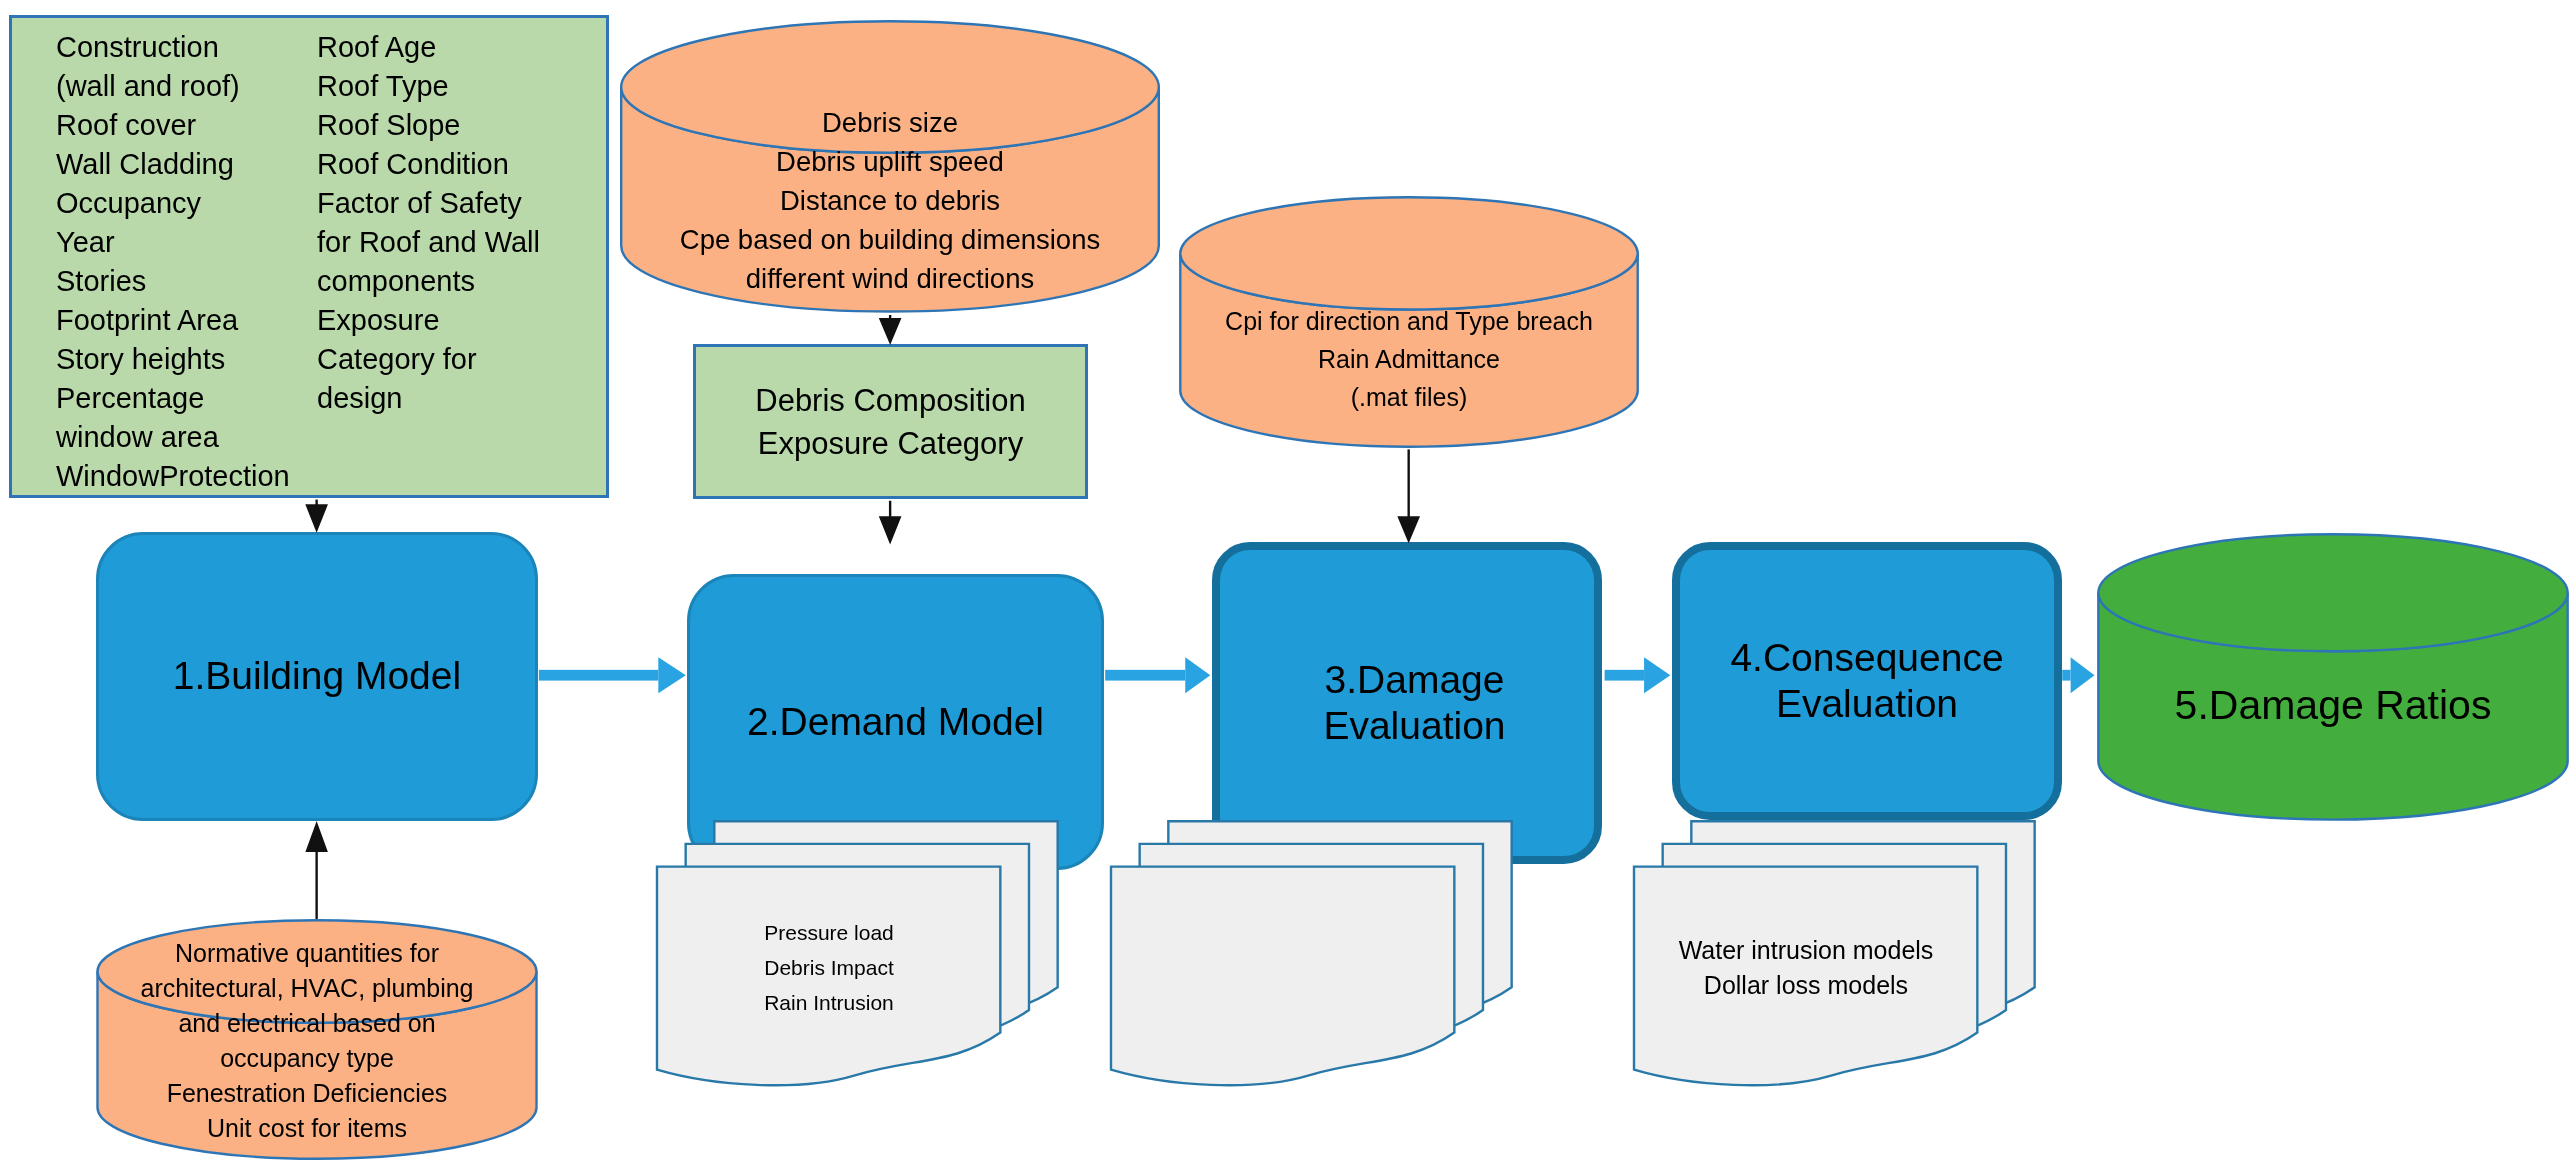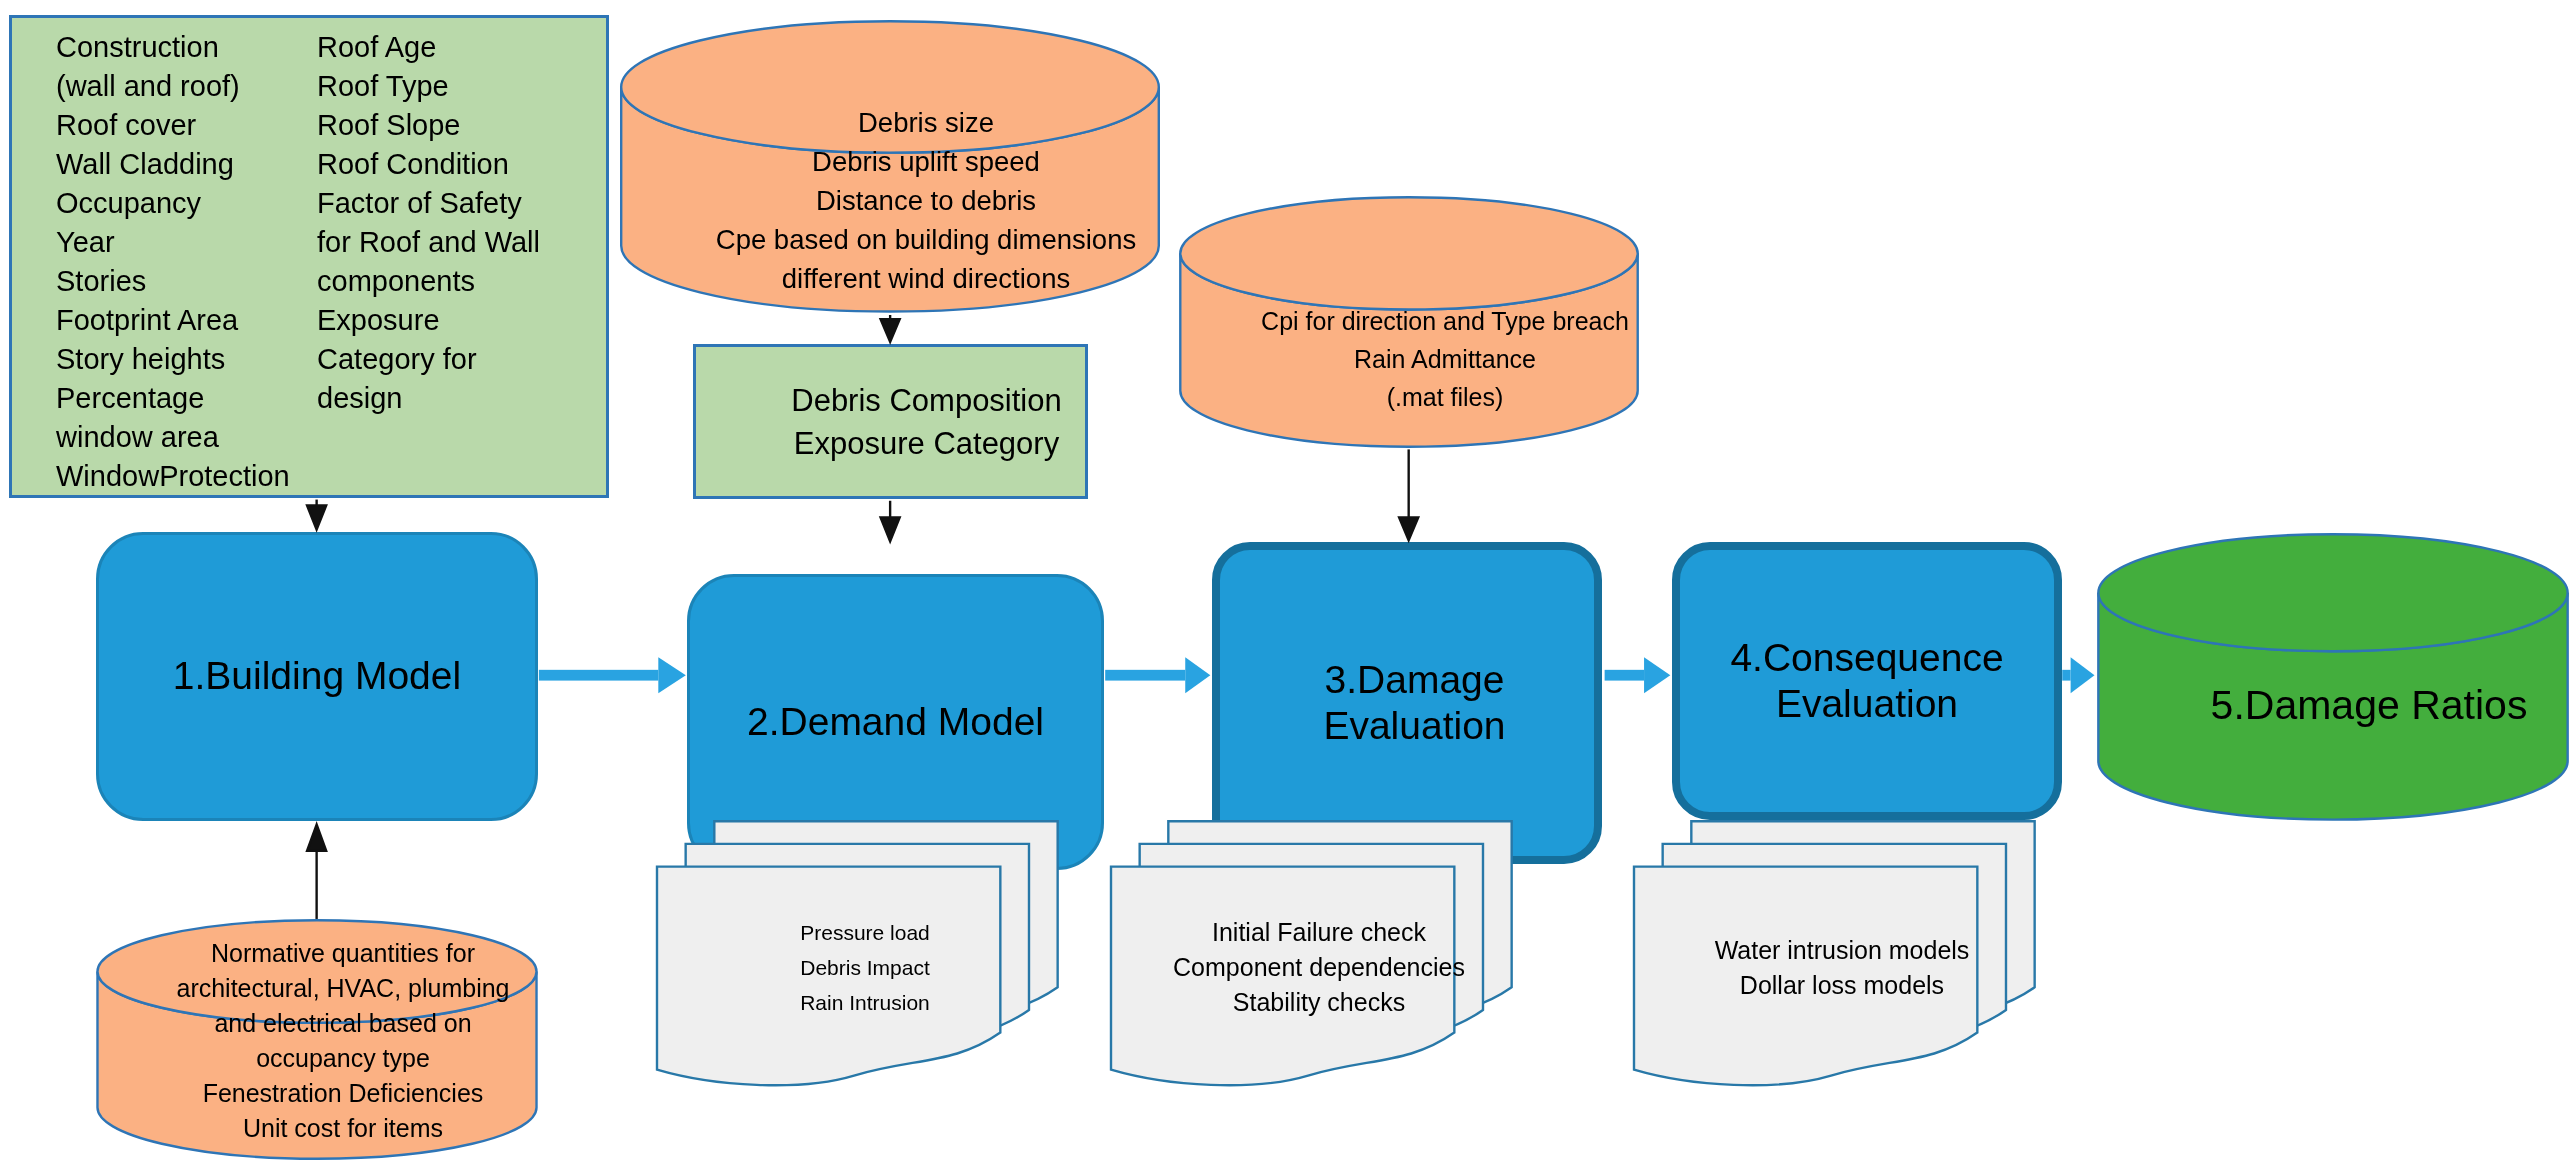--- a/index.html
+++ b/index.html
@@ -2,21 +2,21 @@
 <html style="font-size:9.6px"><head>
 <meta charset="utf-8">
 <style>
   html,body{margin:0;padding:0;background:#fff;}
   #canvas{
     position:relative;width:2576px;height:1173px;background:#ffffff;
     font-family:"Liberation Sans", sans-serif;color:#000;overflow:hidden;
   }
   .shape{position:absolute;z-index:1;box-sizing:border-box;}
   .txt{position:absolute;z-index:5;white-space:pre-line;text-align:center;
-       display:flex;align-items:center;justify-content:center;line-height:1.38;margin-left:36px;}
+       display:flex;align-items:center;justify-content:center;line-height:1.38;}
   .txt-left{position:absolute;z-index:5;white-space:pre-line;text-align:left;}
   
   .green-box{background:#b9d9aa;border:3.6px solid #2e75b6;}
   
   .proc{background:#1f9bd7;border:3.6px solid #1b84b8;border-radius:47px;
         display:flex;align-items:center;justify-content:center;z-index:1;position:absolute;box-sizing:border-box;}
   .proc-strong{border:8.4px solid #156f9c;border-radius:38px;}
   .proc-label{font-size:39px;line-height:1.18;text-align:center;white-space:pre-line;}
   .narrow{max-width:275px;}
   svg{position:absolute;overflow:visible;}
@@ -122,23 +122,20 @@
     <g transform="translate(96,0)">
         <path d="M0,0 H575 V278 C498,332 430,320 330,350 C240,377 95,368 0,340 Z" fill="#efefef" stroke="#2878a8" stroke-width="4"></path>
       </g>
     <g transform="translate(48,38)">
         <path d="M0,0 H575 V278 C498,332 430,320 330,350 C240,377 95,368 0,340 Z" fill="#efefef" stroke="#2878a8" stroke-width="4"></path>
       </g>
     <g transform="translate(0,76)">
         <path d="M0,0 H575 V278 C498,332 430,320 330,350 C240,377 95,368 0,340 Z" fill="#efefef" stroke="#2878a8" stroke-width="4"></path>
       </g>
   </svg>
-  <div class="txt" style="left:1111px;top:878px;width:344px;height:179px;font-size:25px;line-height:35px;">Initial Failure check
-Component dependencies
-Stability checks</div>
 
   <svg style="left:1634px;top:821px;z-index:1" width="412" height="299" viewBox="0 0 690 500">
     <g transform="translate(96,0)">
         <path d="M0,0 H575 V278 C498,332 430,320 330,350 C240,377 95,368 0,340 Z" fill="#efefef" stroke="#2878a8" stroke-width="4"></path>
       </g>
     <g transform="translate(48,38)">
         <path d="M0,0 H575 V278 C498,332 430,320 330,350 C240,377 95,368 0,340 Z" fill="#efefef" stroke="#2878a8" stroke-width="4"></path>
       </g>
     <g transform="translate(0,76)">
         <path d="M0,0 H575 V278 C498,332 430,320 330,350 C240,377 95,368 0,340 Z" fill="#efefef" stroke="#2878a8" stroke-width="4"></path>

